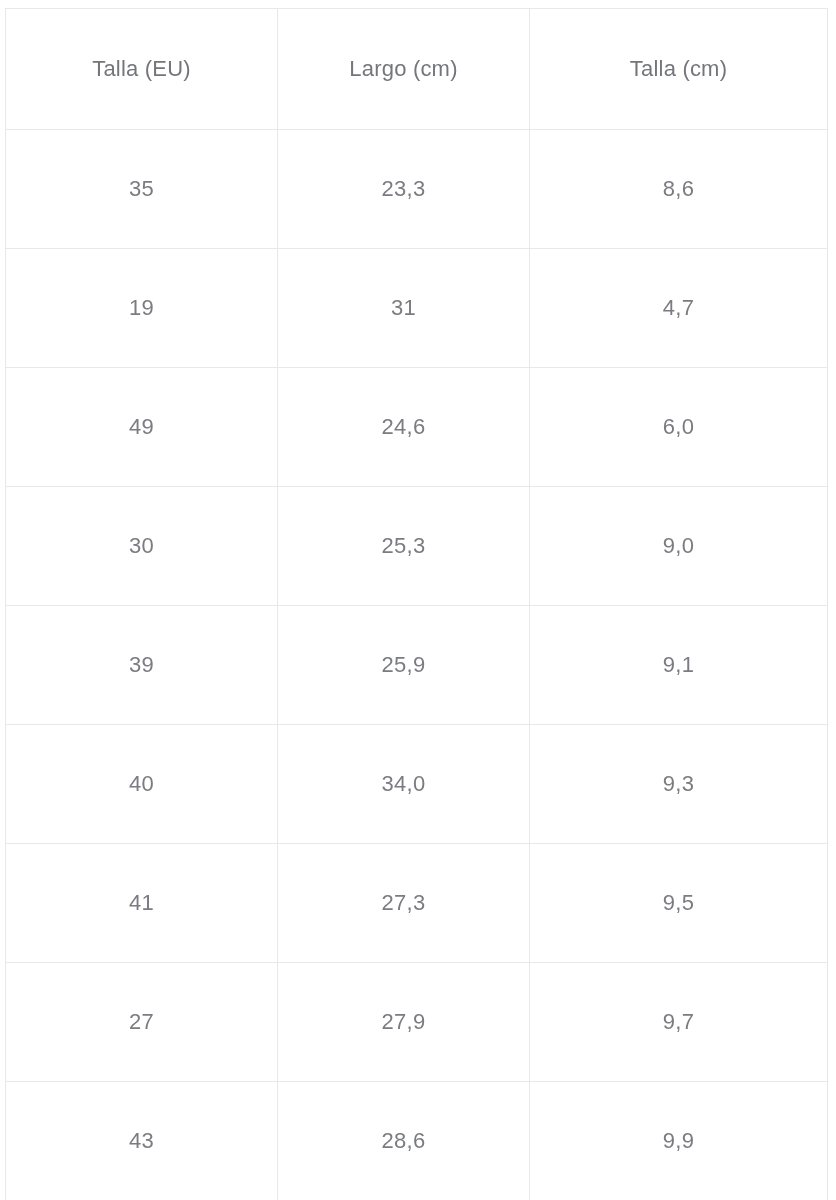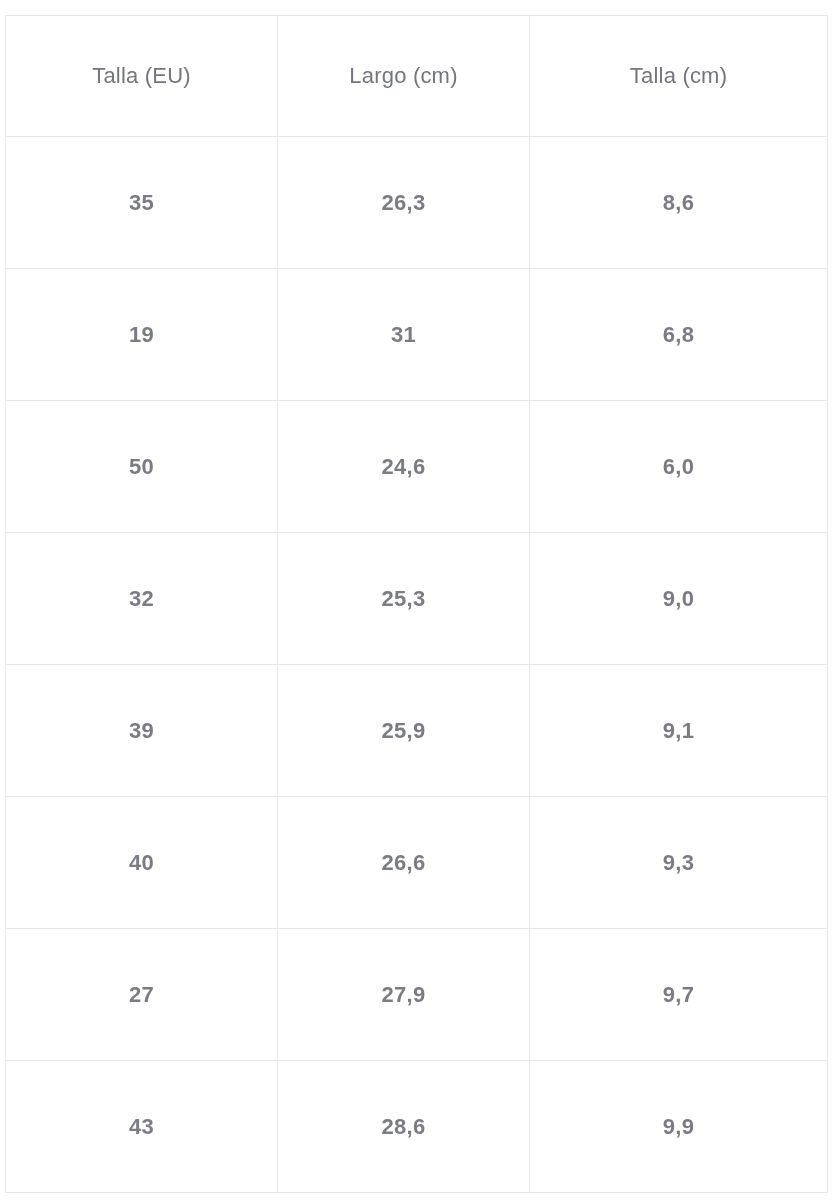--- a/index.html
+++ b/index.html
@@ -21,35 +21,33 @@
     height: 1200px;
     padding: 8px 9px 14px 5px;
   }
 
   table.size-table {
     width: 822px;
     height: 1178px;
     border-collapse: collapse;
     table-layout: fixed;
     background: #ffffff;
-    margin-top: 7px;
   }
 
   table.size-table col.col-size  { width: 272px; }
   table.size-table col.col-len   { width: 252px; }
   table.size-table col.col-width { width: 298px; }
 
   table.size-table th,
   table.size-table td {
     border: 1px solid #e7e8e9;
     text-align: center;
     vertical-align: middle;
     padding: 0 6px;
     background: #ffffff;
-    font-weight: bold;
   }
 
   table.size-table thead th {
     height: 120px;
     font-weight: normal;
     font-size: 22px;
     letter-spacing: 0.2px;
     color: #74767b;
   }
 
@@ -73,47 +71,52 @@
     <thead>
       <tr>
         <th>Talla (EU)</th>
         <th>Largo (cm)</th>
         <th>Talla (cm)</th>
       </tr>
     </thead>
     <tbody>
       <tr>
         <td>35</td>
-        <td>26,3</td>
+        <td>23,3</td>
         <td>8,6</td>
       </tr>
       <tr>
         <td>19</td>
         <td>31</td>
-        <td>6,8</td>
+        <td>4,7</td>
       </tr>
       <tr>
-        <td>50</td>
+        <td>49</td>
         <td>24,6</td>
         <td>6,0</td>
       </tr>
       <tr>
-        <td>32</td>
+        <td>30</td>
         <td>25,3</td>
         <td>9,0</td>
       </tr>
       <tr>
         <td>39</td>
         <td>25,9</td>
         <td>9,1</td>
       </tr>
       <tr>
         <td>40</td>
-        <td>26,6</td>
+        <td>34,0</td>
         <td>9,3</td>
+      </tr>
+      <tr>
+        <td>41</td>
+        <td>27,3</td>
+        <td>9,5</td>
       </tr>
       <tr>
         <td>27</td>
         <td>27,9</td>
         <td>9,7</td>
       </tr>
       <tr>
         <td>43</td>
         <td>28,6</td>
         <td>9,9</td>

